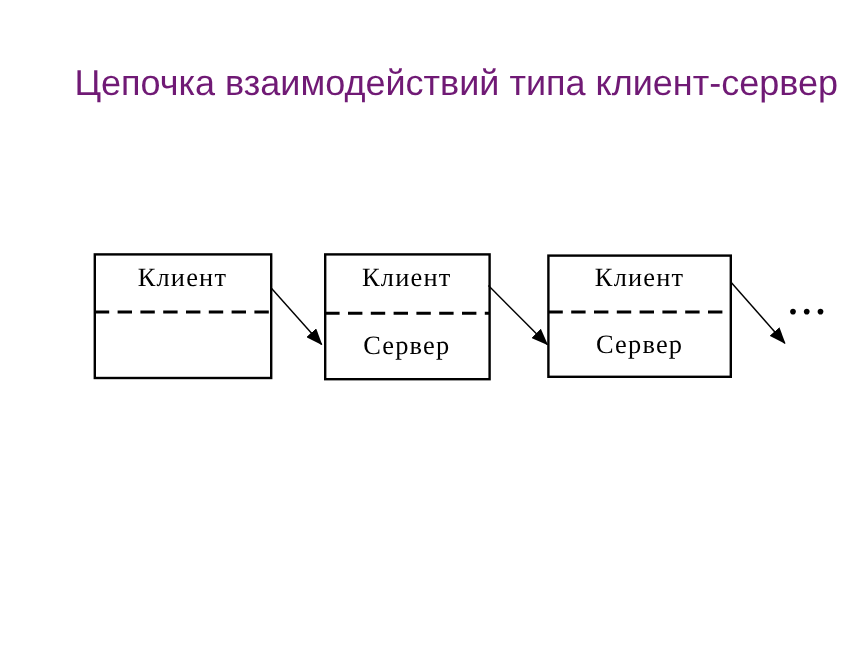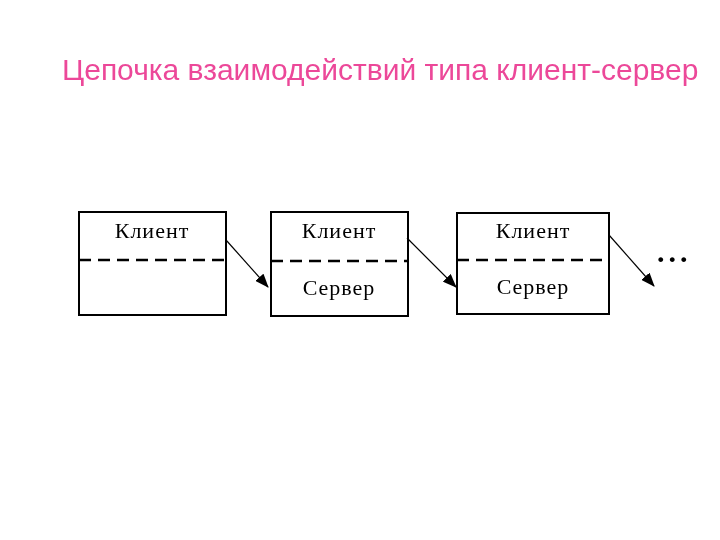--- a/index.html
+++ b/index.html
@@ -16,21 +16,21 @@
     font-family: "Liberation Sans", sans-serif;
   }
   .slide-title {
     position: absolute;
     left: 62px;
     top: 53px;
     margin: 0;
     font-family: "Liberation Sans", sans-serif;
     font-size: 30px;
     font-weight: 400;
-    color: #ec4899;
+    color: #701a75;
     letter-spacing: 0px;
     white-space: nowrap;
   }
   svg.diagram {
     position: absolute;
     left: 0;
     top: 0;
   }
   .box-rect {
     fill: #ffffff;

